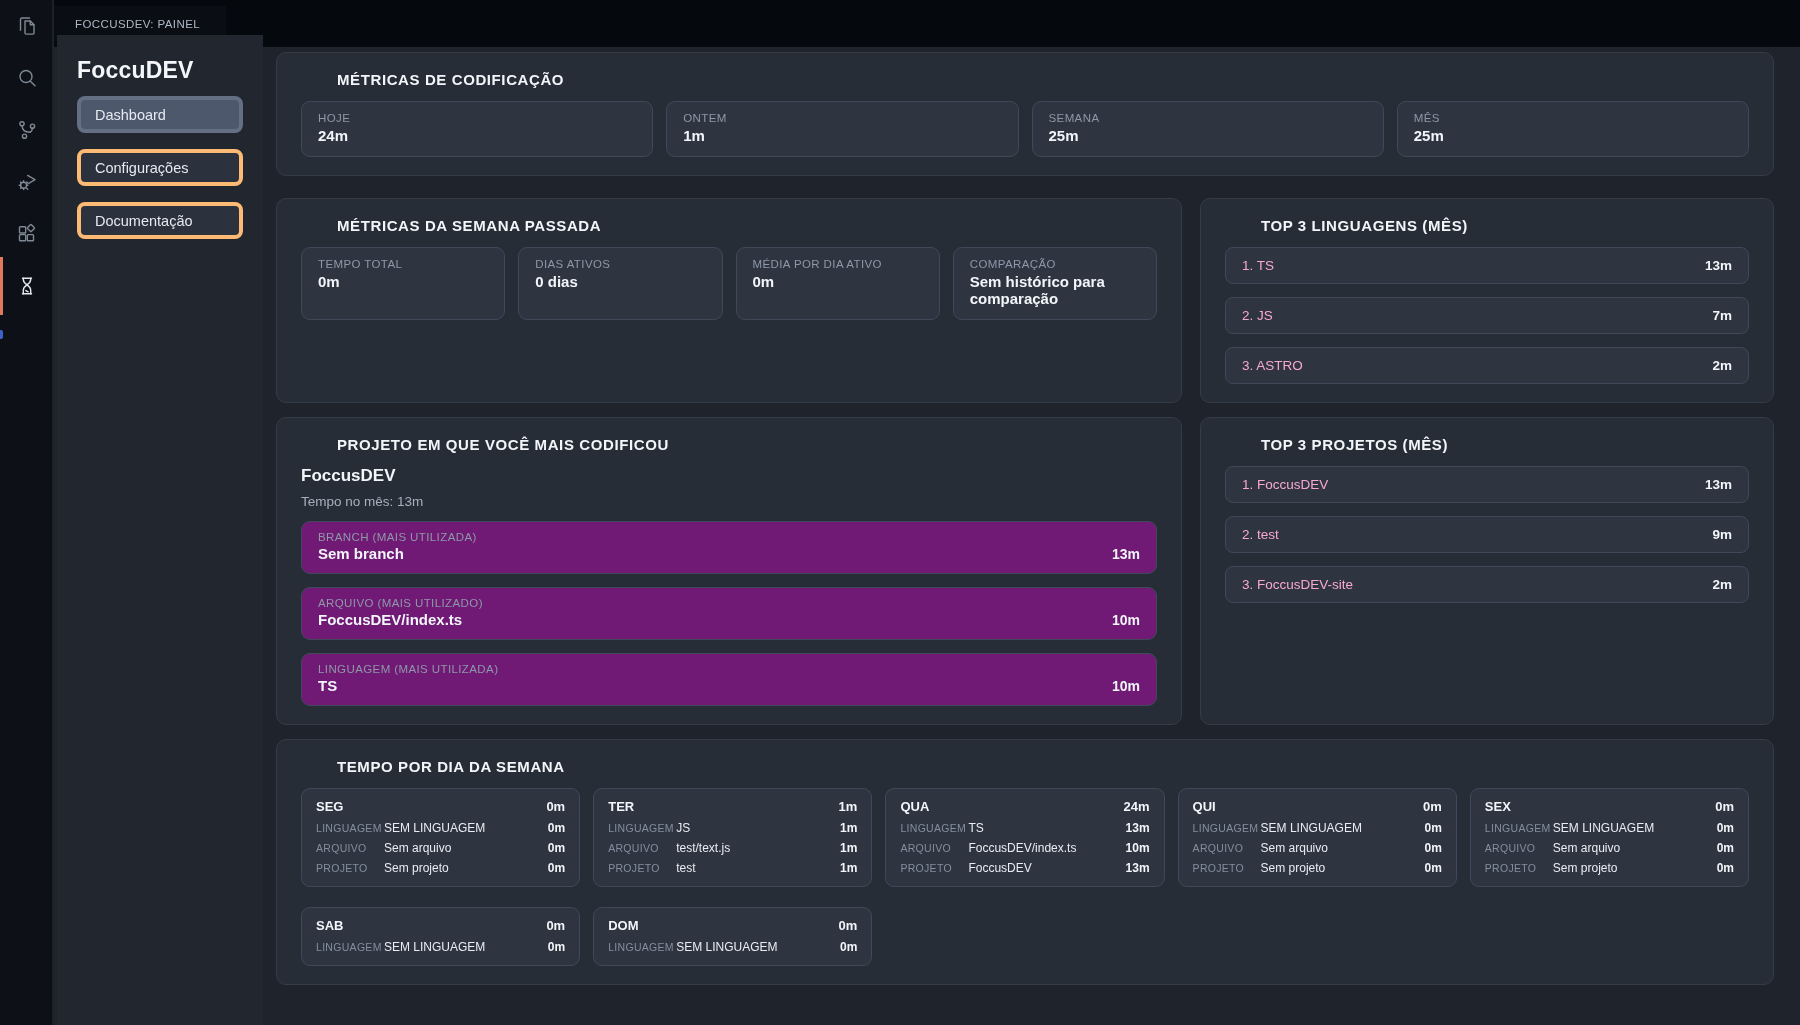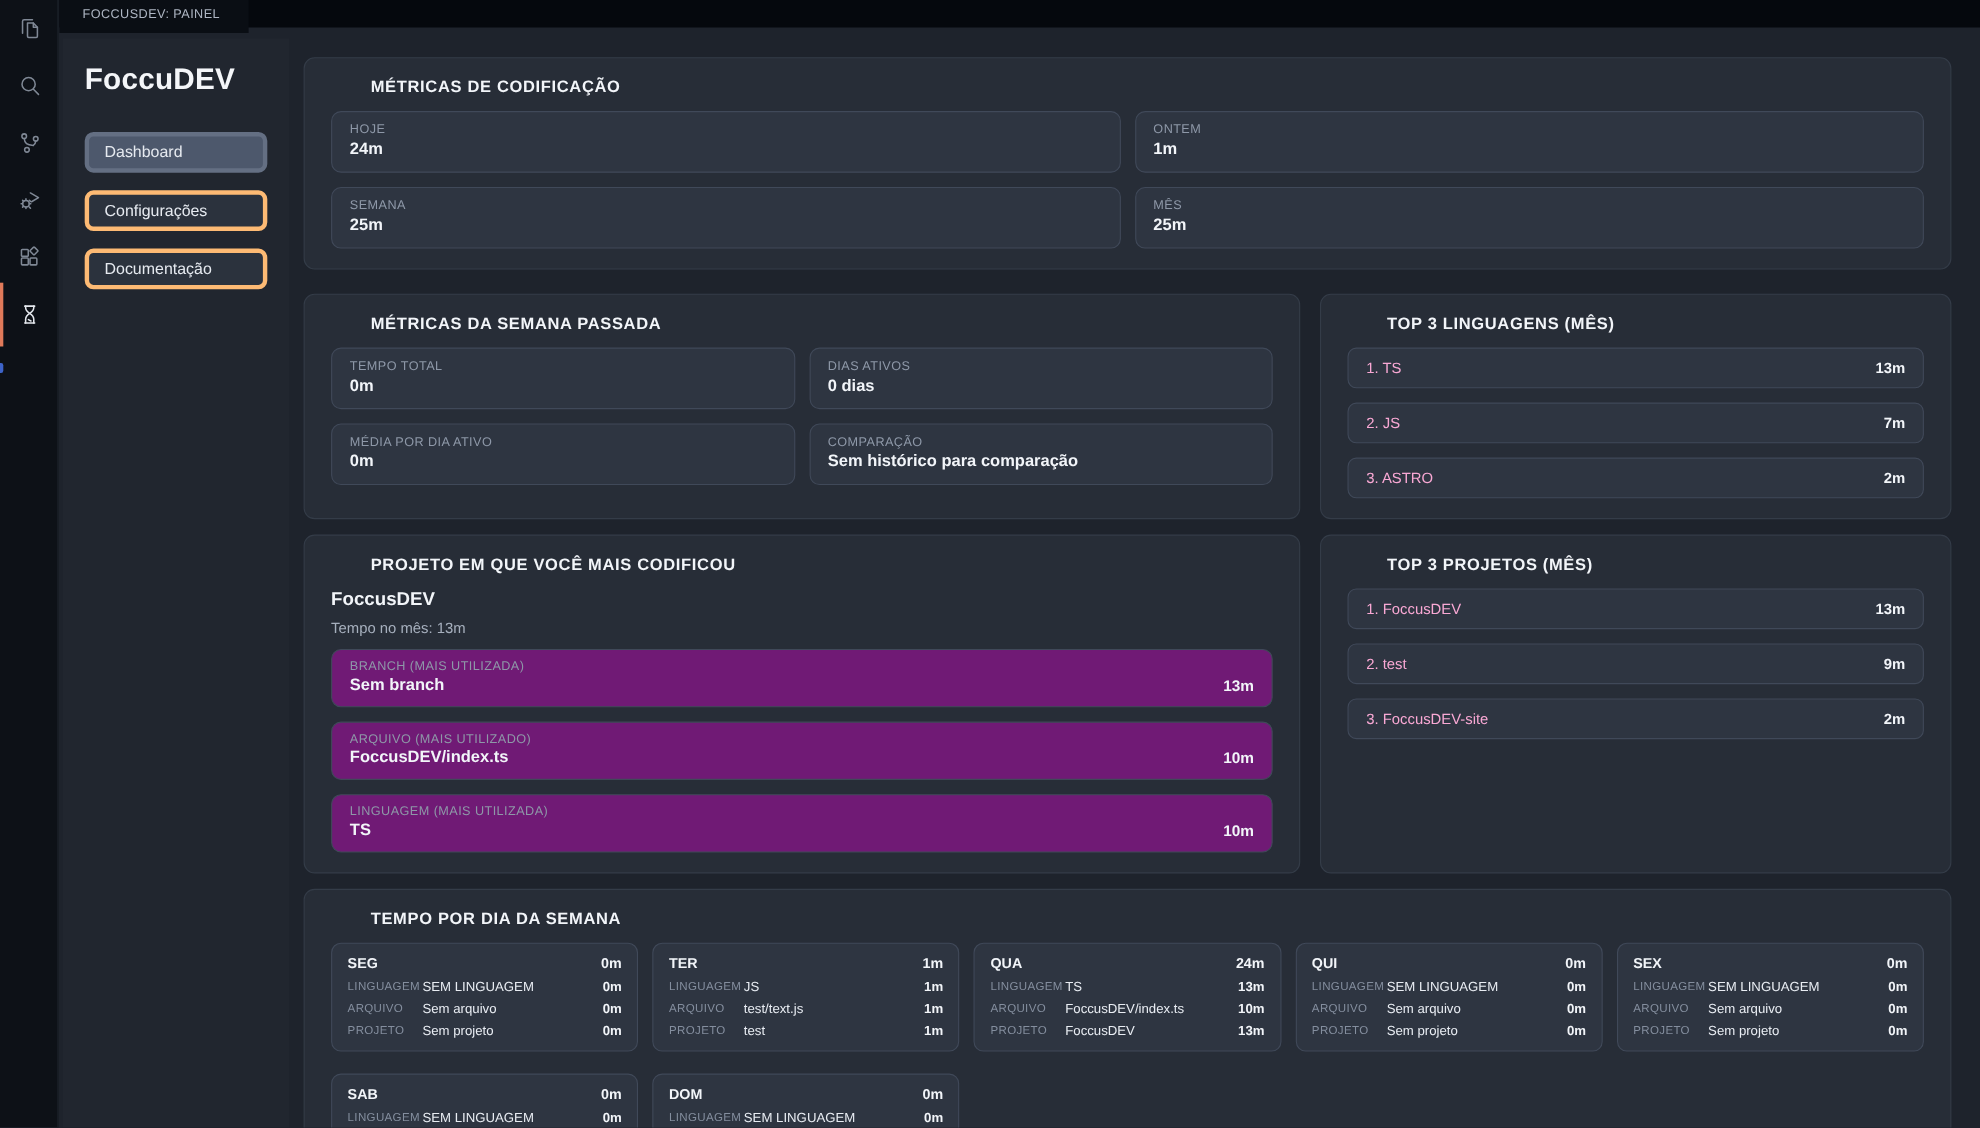--- a/index.html
+++ b/index.html
@@ -24,36 +24,36 @@
   .ab-item svg { width:24px; height:24px; stroke:#7f8895; fill:none; stroke-width:1.4; stroke-linecap:round; stroke-linejoin:round; }
   .ab-item.active svg { stroke:#e4e8ee; }
   .ab-item.active::before {
     content:""; position:absolute; left:0; top:-3px; width:3px; height:58px;
     background:#e07a5a;
   }
   .notif-dash { position:absolute; left:0; top:330px; width:3px; height:9px; background:#3d63c8; border-radius:0 2px 2px 0; }
 
   
   .tab-bar {
-    position:absolute; left:54px; top:0; right:0; height:25px;
+    position:absolute; left:54px; top:0; right:0; height:47px;
     background:#05080d; display:flex; align-items:center;
   }
   .tab {
     height:35px; display:flex; align-items:center;
     padding:0 26px 0 21px; background:#0a0e14;
     color:#aeb6c3; font-size:11.5px; font-weight:500; letter-spacing:0.4px;
     cursor:pointer;
   }
 
   
   .side-panel {
     position:absolute; left:57px; top:35px; width:206px; height:990px;
     background:#21262f; padding:22px 20px;
   }
-  .side-title { font-size:27px; font-weight:700; color:#f4f6f9; margin-bottom:32px; letter-spacing:0.2px; }
+  .side-title { font-size:23px; font-weight:700; color:#f4f6f9; margin-bottom:12px; letter-spacing:0.2px; }
   .side-btn {
     width:100%; height:37px; display:flex; align-items:center;
     padding:0 14px; margin-bottom:16px;
     background:#2b323d; border:4px solid #fdba74; border-radius:8px;
     color:#e6eaf0; font-size:14.5px; cursor:pointer;
   }
   .side-btn.active { background:#4d586c; border-color:#646f83; }
 
   
   .main { position:absolute; left:276px; top:52px; width:1498px; }
@@ -64,21 +64,21 @@
   .card-title {
     font-size:15px; font-weight:700; letter-spacing:0.6px;
     color:#f2f5f9; margin-bottom:13px;margin-left:36px;
   }
   .row2 { display:flex; gap:18px; margin-top:22px; }
   .row3 { display:flex; gap:18px; margin-top:14px; }
   .row4 { margin-top:14px; }
   .w-left  { flex:0 0 906px; }
   .w-right { flex:1; }
 
-  .stat-grid { display:grid; grid-template-columns:1fr 1fr; gap:13px; }
+  .stat-grid { display:grid; grid-template-columns:1fr 1fr 1fr 1fr; gap:13px; }
   .stat-box {
     background:#2e3541; border:1px solid #404959; border-radius:9px;
     padding:10px 16px 12px;
   }
   .stat-label { font-size:11.5px; color:#8e98a8; letter-spacing:0.4px; margin-bottom:3px; }
   .stat-value { font-size:15px; font-weight:700; color:#f2f5f9; }
 
   .rank-row {
     height:37px; display:flex; align-items:center; justify-content:space-between;
     background:#2e3541; border:1px solid #404959; border-radius:8px;

